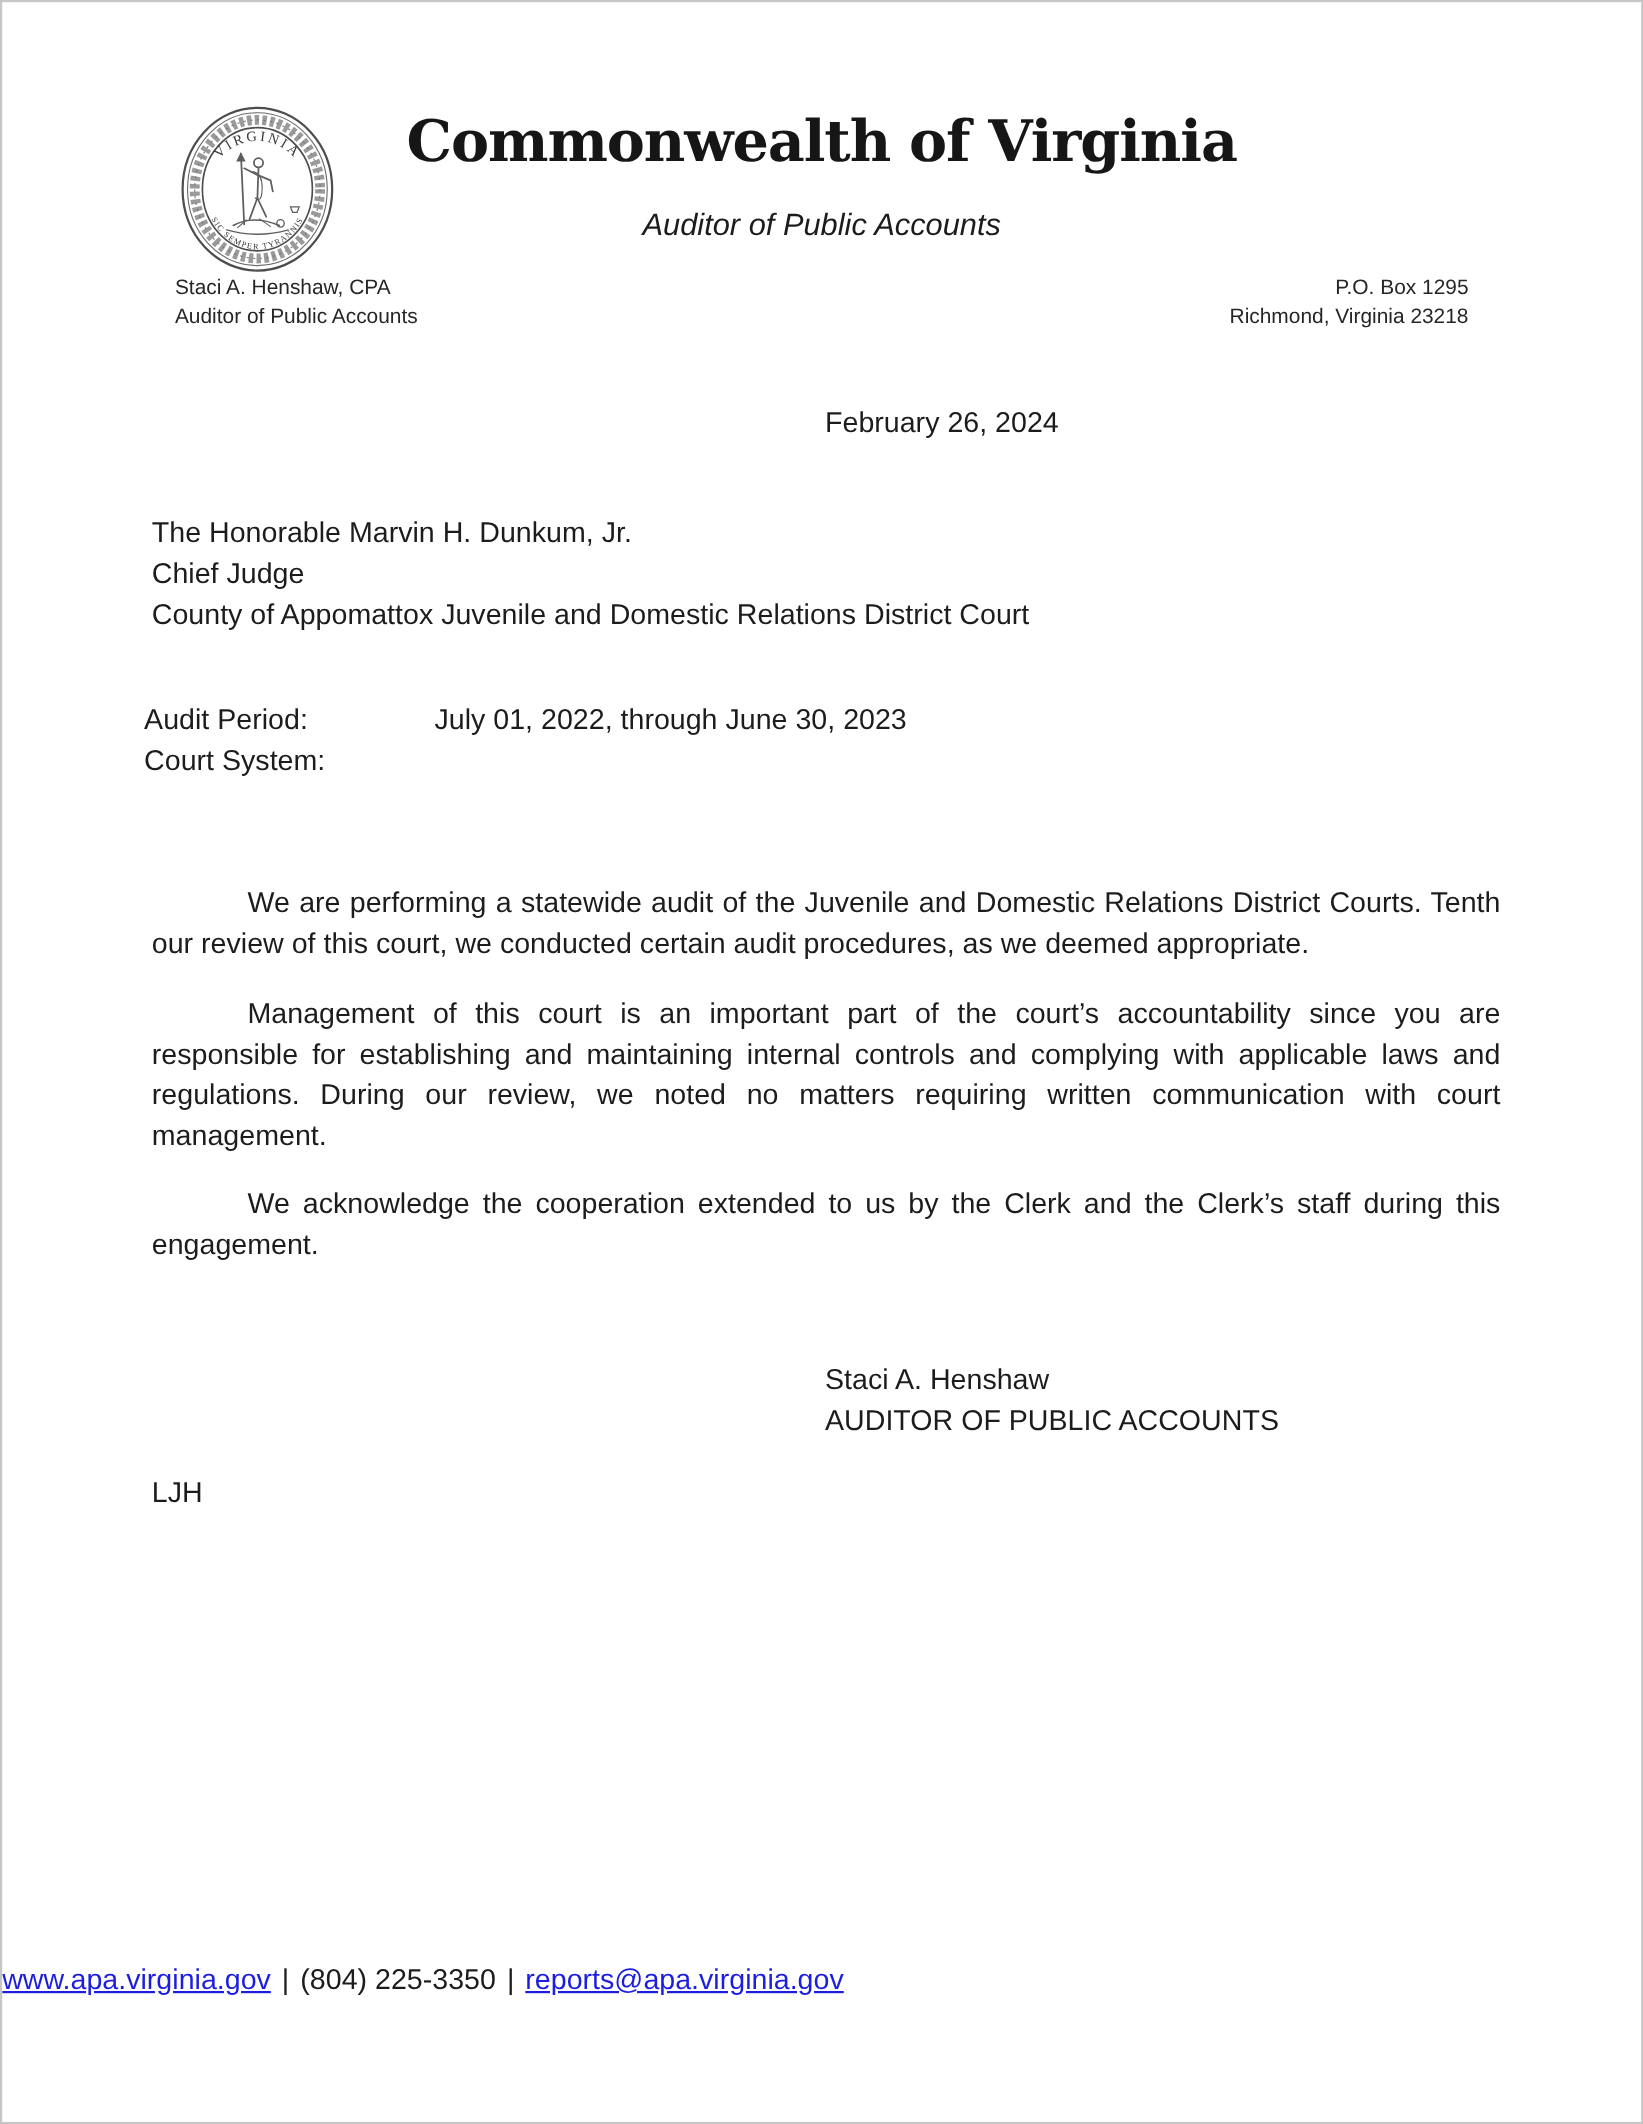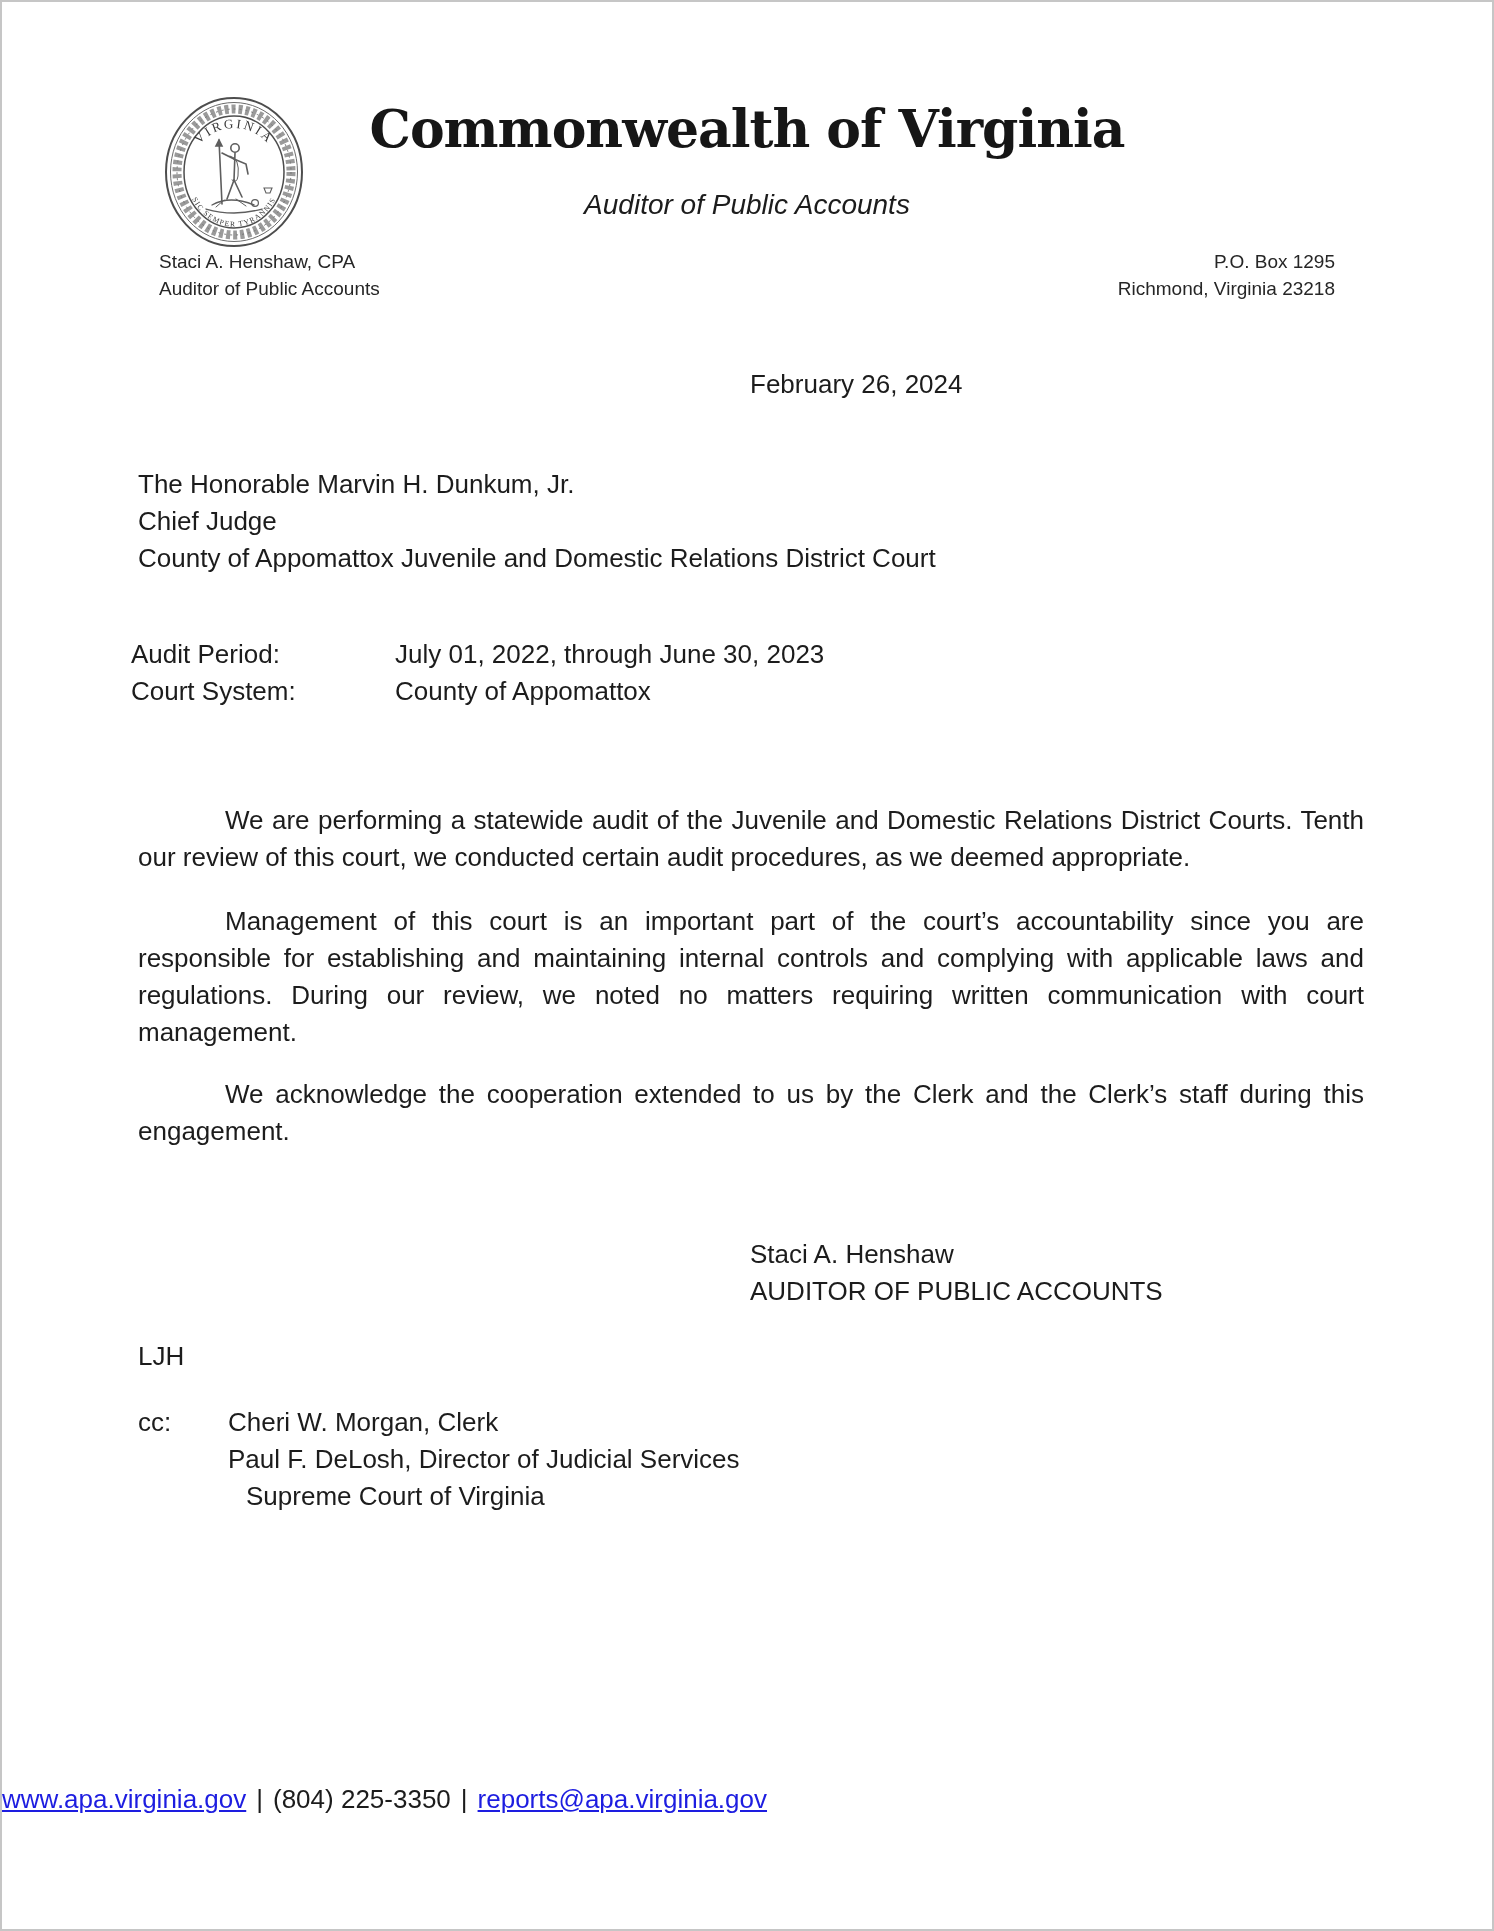--- a/index.html
+++ b/index.html
@@ -131,47 +131,32 @@
     <div>County of Appomattox Juvenile and Domestic Relations District Court</div>
   </div>
 
   <div class="abs details">
     <div class="details-row">
       <span>Audit Period:</span>
       <span>July 01, 2022, through June 30, 2023</span>
     </div>
     <div class="details-row">
       <span>Court System:</span>
-      <span>County of Appomattox</span>
     </div>
   </div>
 
   <p class="abs body-par par-1">We are performing a statewide audit of the Juvenile and Domestic Relations District Courts. Tenth our review of this court, we conducted certain audit procedures, as we deemed appropriate.</p>
   <p class="abs body-par par-2">Management of this court is an important part of the court’s accountability since you are responsible for establishing and maintaining internal controls and complying with applicable laws and regulations.  During our review, we noted no matters requiring written communication with court management.</p>
   <p class="abs body-par par-3">We acknowledge the cooperation extended to us by the Clerk and the Clerk’s staff during this engagement.</p>
 
   <div class="abs signature">
     <div>Staci A. Henshaw</div>
     <div>AUDITOR OF PUBLIC ACCOUNTS</div>
   </div>
 
   <div class="abs initials">LJH</div>
 
-  <div class="abs cc-block">
-    <div class="cc-row">
-      <span>cc:</span>
-      <span>Cheri W. Morgan, Clerk</span>
-    </div>
-    <div class="cc-row">
-      <span></span>
-      <span>Paul F. DeLosh, Director of Judicial Services</span>
-    </div>
-    <div class="cc-row">
-      <span></span>
-      <span class="cc-indent">Supreme Court of Virginia</span>
-    </div>
-  </div>
 
   <div class="abs footer">
     <a href="#" id="footer-website" style="color: rgb(29, 29, 224);">www.apa.virginia.gov</a><span class="sep">|</span><span>(804) 225-3350</span><span class="sep">|</span><a href="#" id="footer-email" style="color: rgb(29, 29, 224);">reports@apa.virginia.gov</a>
   </div>
 
 </div>
 
 </body></html>

